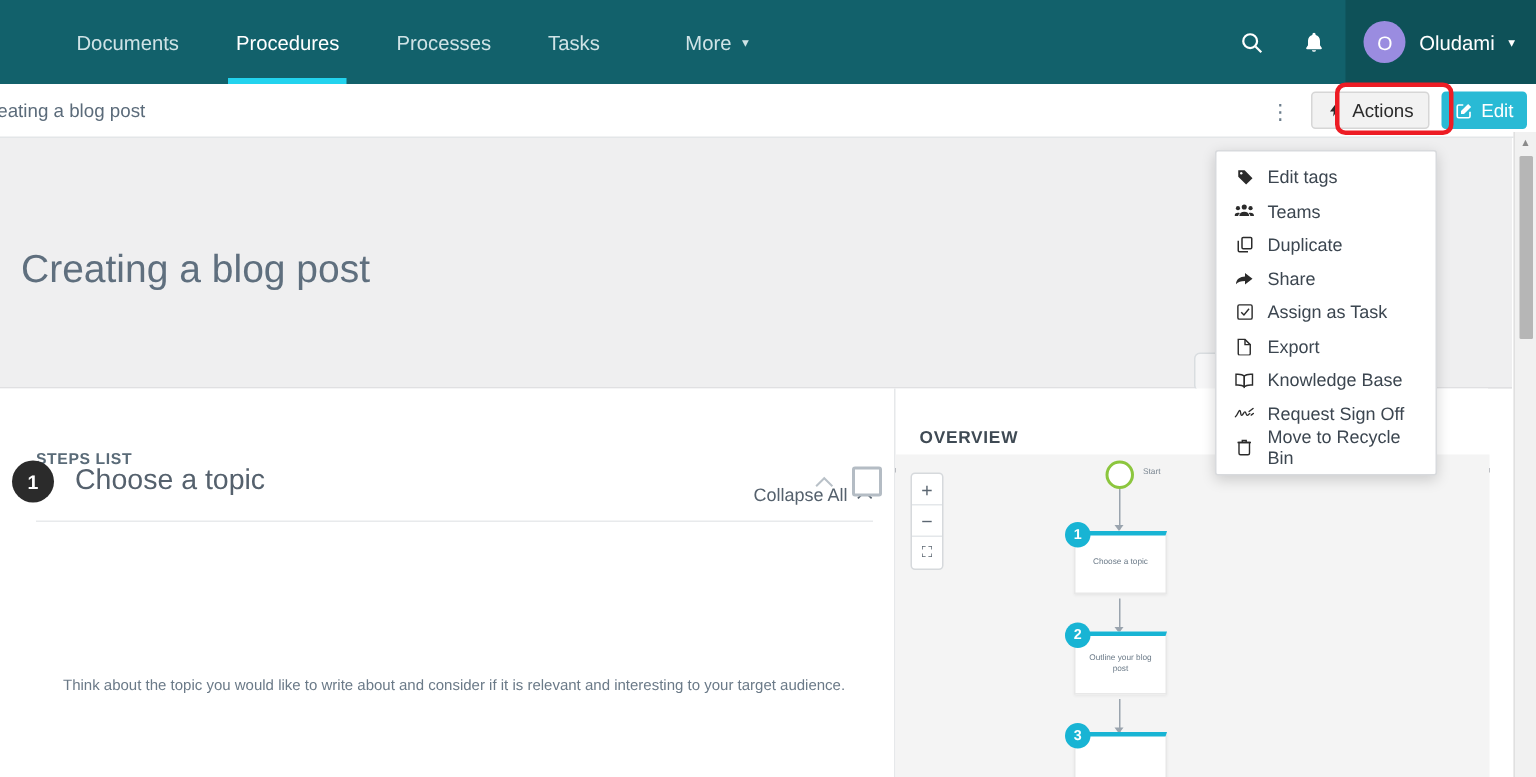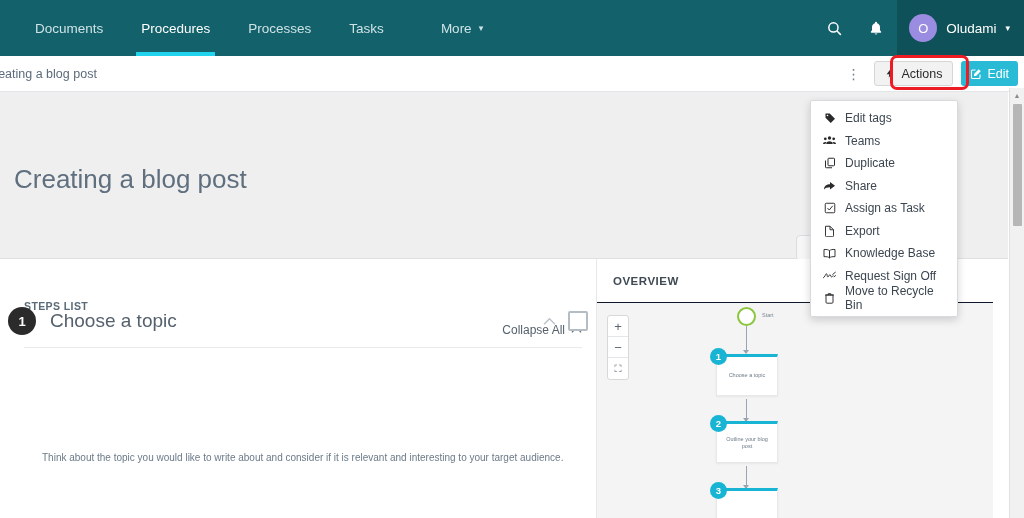--- a/index.html
+++ b/index.html
@@ -9,21 +9,21 @@
     font-family: "Liberation Sans", sans-serif;
     background: #ffffff;
   }
   #app { position: relative; width: 1024px; height: 518px; }
 
   
   .topnav {
     position: absolute; left: 0; top: 0; width: 1024px; height: 56px;
     background: #12616B; display: flex; align-items: stretch;
   }
-  .nav-items { display: flex; align-items: stretch; padding-left: 16px; }
+  .nav-items { display: flex; align-items: stretch; padding-left: 32px; }
   .nav-item {
     position: relative; display: flex; align-items: center;
     padding: 0 19px; color: #cfe3e6; font-size: 13.5px; cursor: pointer;
     white-space: nowrap;
   }
   .nav-item.active { color: #ffffff; }
   .nav-item.active::after {
     content: ""; position: absolute; left: 14px; right: 14px; bottom: 0;
     height: 4px; background: #22D3EE;
   }
@@ -141,22 +141,22 @@
     font-size: 10px; line-height: 1.55; color: #6b7a88;
   }
   .p1 { top: 358px; }
 
   
   .overview-panel {
     position: absolute; left: 596px; top: 167px; width: 396px; height: 259px;
     background: #ffffff; border-left: 1px solid #e6e8ea;
   }
   .ov-head {
-    position: absolute; left: 0; top: 0; width: 396px; height: 44px;
-    border-bottom: 1px solid #0f172a; display: flex; align-items: center;
+    position: absolute; left: 0; top: 12px; width: 396px; height: 44px;
+    border-bottom: 3px solid #0f172a; display: flex; align-items: center;
   }
   .ov-label {
     margin-left: 16px; font-size: 11.5px; font-weight: bold;
     letter-spacing: .5px; color: #3f4a54;
   }
   .ov-canvas {
     position: absolute; left: 0; top: 44px; width: 396px; height: 215px;
     background: #f4f4f4; overflow: hidden;
   }
   .zoom-ctrls {

